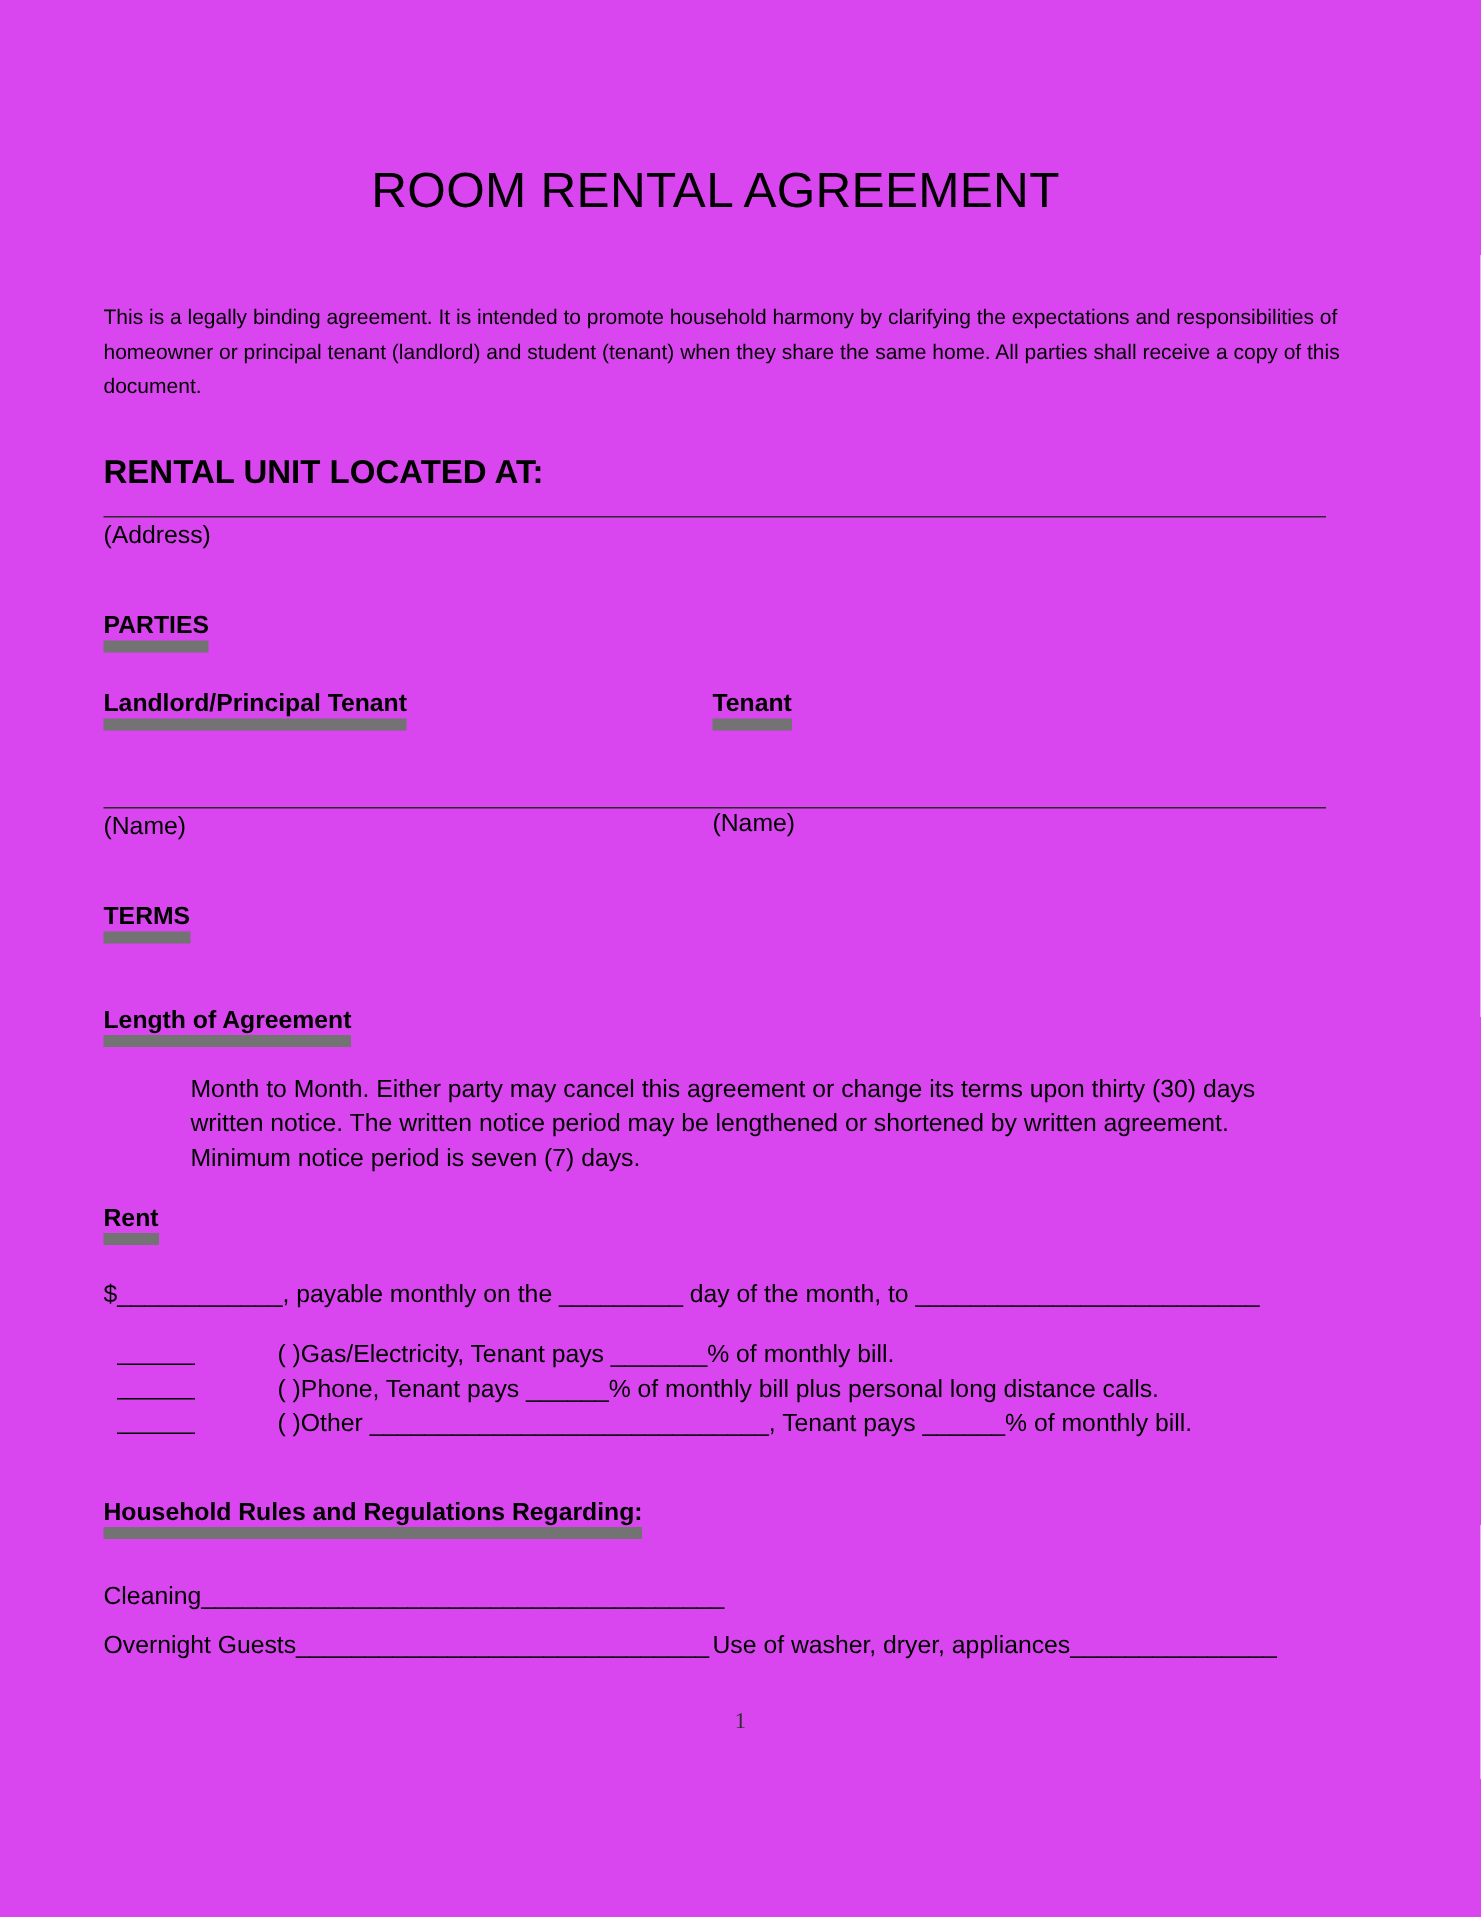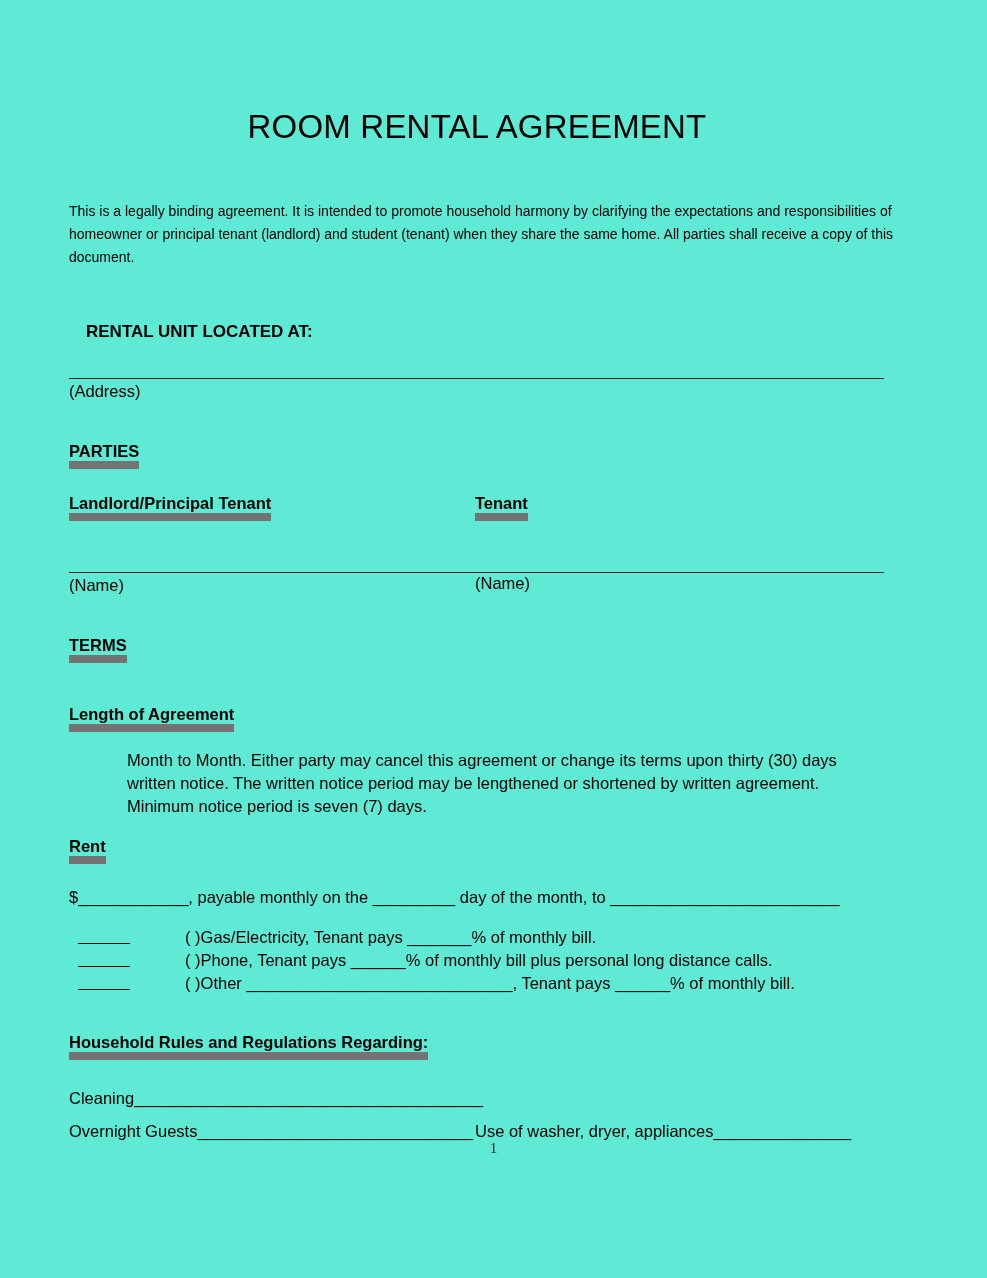--- a/index.html
+++ b/index.html
@@ -8,21 +8,21 @@
     background: #ffffff;
   }
   body {
     font-family: "Liberation Sans", sans-serif;
     color: #000000;
   }
   .page {
     position: relative;
     width: 987px;
     height: 1278px;
-    background: #5eead4;
+    background: #d946ef;
     overflow: hidden;
   }
   .doc {
     position: absolute;
     left: 69px;
     top: 0;
     width: 816px;
   }
 
   
@@ -41,23 +41,23 @@
     margin: 0;
     padding-top: 55px;
     font-size: 14px;
     line-height: 23px;
     text-align: left;
     width: 830px;
   }
 
   
   .heading-caps {
-    font-size: 17px;
+    font-size: 22px;
     font-weight: bold;
-    margin: 17px;
+    margin: 0;
     line-height: 20px;
   }
   .heading-underline {
     font-size: 16.5px;
     font-weight: bold;
     margin: 0;
     line-height: 20px;
     display: inline-block;
     border-bottom: 8px solid #737373;
     padding-bottom: 0px;

